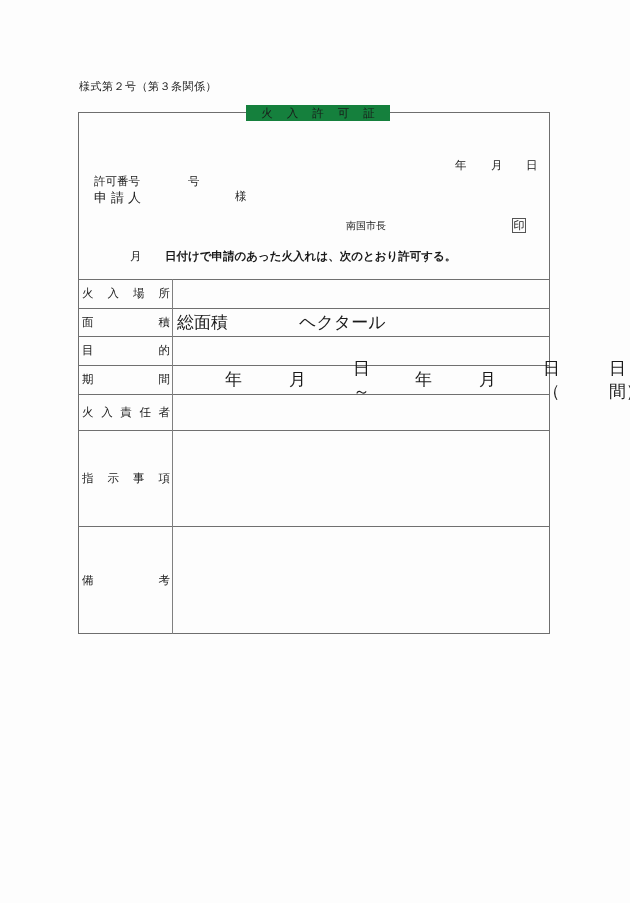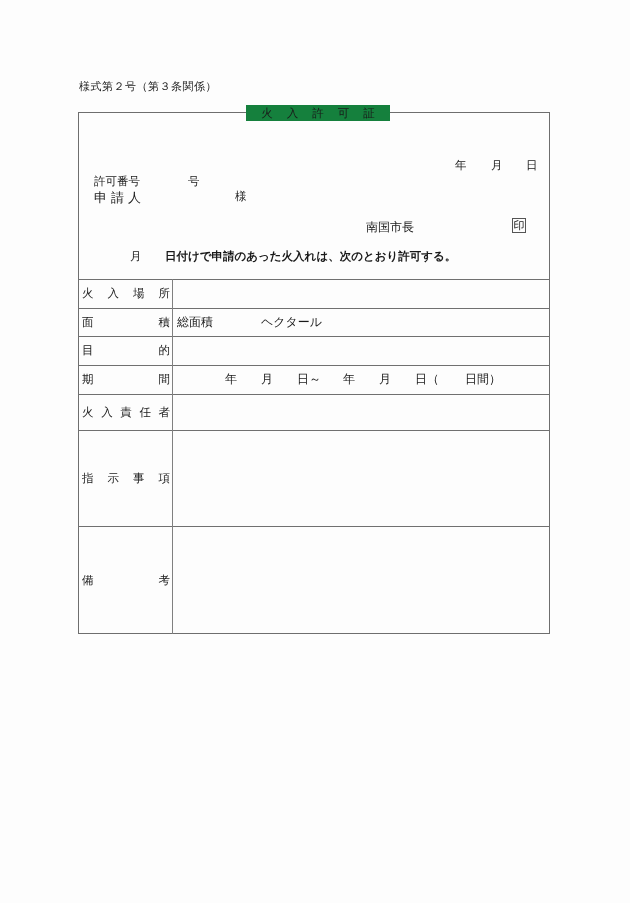--- a/index.html
+++ b/index.html
@@ -26,21 +26,21 @@
       letter-spacing: 14px; padding-left: 14px; box-sizing: border-box; line-height: 16px;
     }
     .hline { position: absolute; left: 78px; width: 472px; height: 0; border-top: 1.3px solid #707070; }
     .vline { position: absolute; left: 172px; width: 0; border-left: 1.3px solid #808080; }
     .row-label {
       position: absolute; left: 82px; width: 88px;
       display: flex; justify-content: space-between; align-items: center;
       font-size: 11.5px;
     }
     .row-label span { display: inline-block; }
-    .row-value { position: absolute; left: 177px; display: flex; align-items: center; font-size: 12px; }
+    .row-value { position: absolute; left: 177px; display: flex; align-items: center; font-size: 17px; gap: 23px; }
     .seal {
       position: absolute; left: 512px; top: 218px; width: 14px; height: 15px;
       border: 1.2px solid #555; box-sizing: border-box;
       font-size: 11px; text-align: center; line-height: 13px;
     }
   </style>
 </head>
 <body>
 
 <div class="abs form-label">様式第２号（第３条関係）</div>
@@ -51,21 +51,21 @@
 <span class="abs" style="left:455px;top:160px;font-size:11.5px;">年</span>
 <span class="abs" style="left:491px;top:160px;font-size:11.5px;">月</span>
 <span class="abs" style="left:526px;top:160px;font-size:11.5px;">日</span>
 
 <span class="abs" style="left:94px;top:176px;font-size:11.5px;">許可番号</span>
 <span class="abs" style="left:188px;top:176px;font-size:11.5px;">号</span>
 
 <span class="abs" style="left:94px;top:191px;font-size:13px;letter-spacing:4px;">申請人</span>
 <span class="abs" style="left:235px;top:191px;font-size:11.5px;">様</span>
 
-<span class="abs" style="left:366px;top:221px;font-size:12px;">南国市長</span>
+<span class="abs" style="left:346px;top:221px;font-size:10px;">南国市長</span>
 <div class="seal">印</div>
 
 <span class="abs" style="left:130px;top:251px;font-size:11.5px;">月</span>
 <span class="abs" style="left:165px;top:251px;font-size:11.5px;font-weight:bold;">日付けで申請のあった火入れは、次のとおり許可する。</span>
 
 <div class="hline" style="top:279px;"></div>
 <div class="hline" style="top:308px;"></div>
 <div class="hline" style="top:336px;"></div>
 <div class="hline" style="top:365px;"></div>
 <div class="hline" style="top:394px;"></div>

